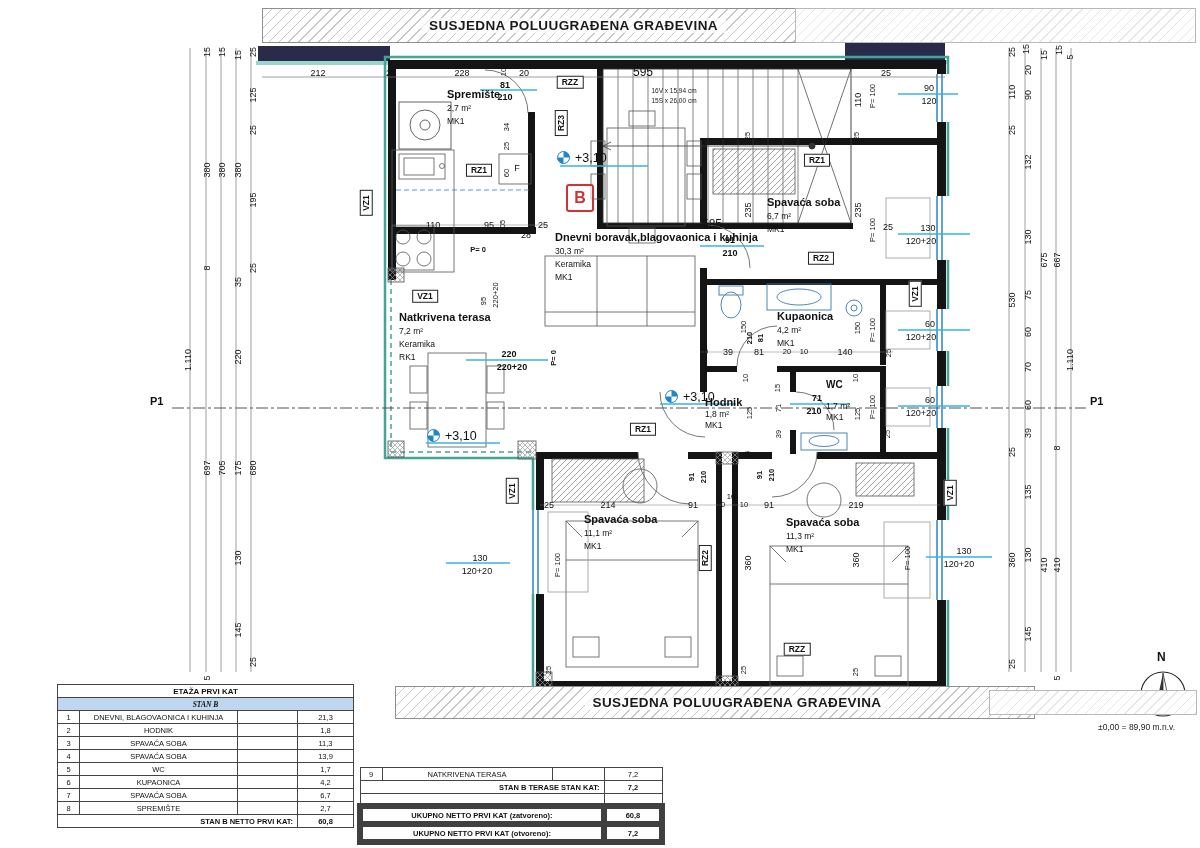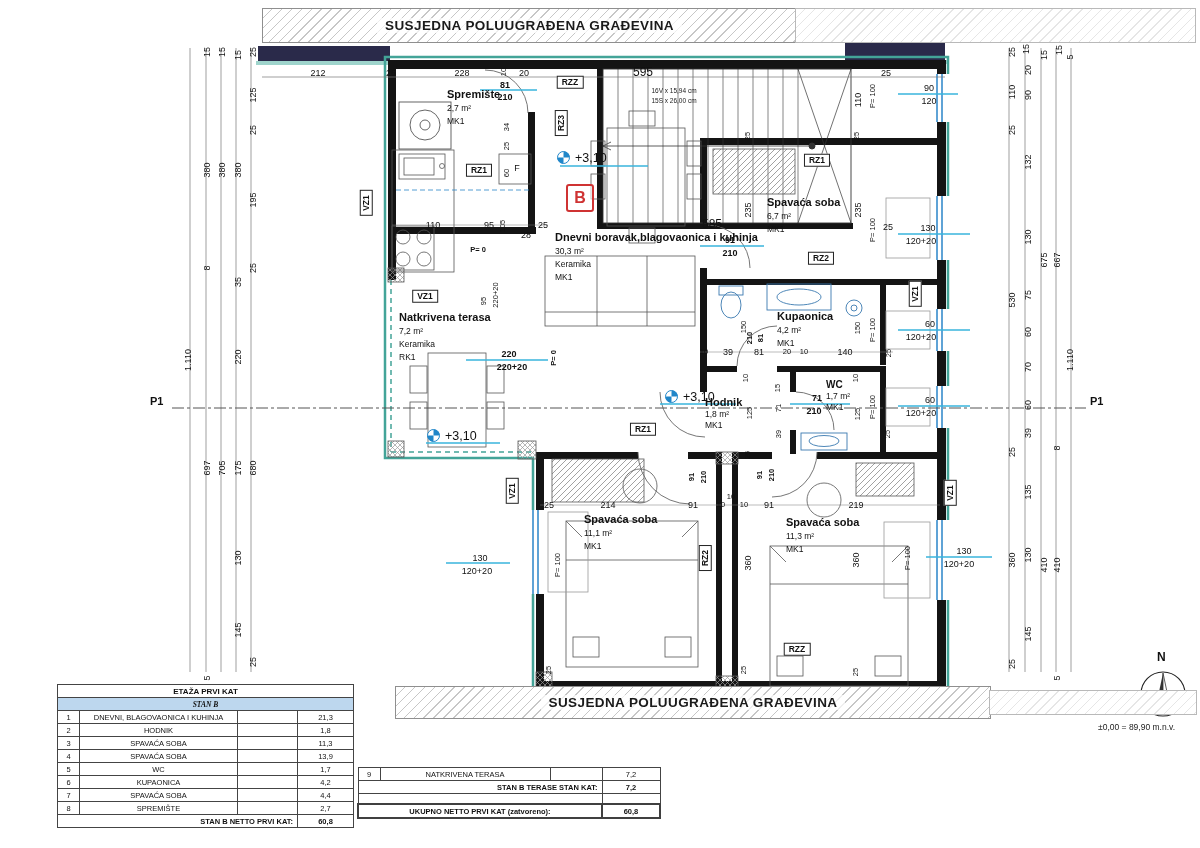--- a/index.html
+++ b/index.html
@@ -2,21 +2,21 @@
 <html><head>
 <meta charset="utf-8">
 <style>
   html,body{margin:0;padding:0;background:#fff;}
   .page{position:relative;width:1200px;height:848px;background:#fff;overflow:hidden;
         font-family:"Liberation Sans",sans-serif;color:#111;}
   svg.plan{position:absolute;left:0;top:0;}
   
   .banner{position:absolute;display:flex;align-items:center;justify-content:center;
           background:repeating-linear-gradient(135deg,#ffffff 0 6px,#c7c7c7 6px 7px);
-          border:1px solid #8f8f8f;}
+          border:1px solid #8f8f8f;padding-left:44px;}
   .banner .btxt{font-weight:bold;font-size:13.5px;letter-spacing:.4px;color:#1a1a1a;
           background:rgba(255,255,255,.72);padding:0 8px;white-space:nowrap;}
   .bext{position:absolute;border:1px solid #b9b9b9;
         background:repeating-linear-gradient(135deg,#ffffff 0 6px,#e6e6e6 6px 7px);}
   
   .anno{position:absolute;transform:translate(-50%,-50%);font-size:9px;line-height:1;
         color:#111;white-space:nowrap;}
   .anno.rot{transform:translate(-50%,-50%) rotate(-90deg);}
   .anno.sm{font-size:7.5px;}
   .anno.lg{font-size:12px;}
@@ -42,21 +42,21 @@
   .elev{position:absolute;left:1098px;top:722px;font-size:8.5px;color:#222;}
   
   .atable{position:absolute;border-collapse:collapse;background:#fff;font-size:7.5px;color:#111;
           table-layout:fixed;}
   .atable td{border:1px solid #444;padding:1px 2px;text-align:center;height:10px;overflow:hidden;}
   .atable .ttl{font-weight:bold;font-size:8px;}
   .atable .hdr{font-size:7.2px;}
   .atable .stanb{background:#bdd7ee;font-style:italic;font-weight:bold;font-family:Liberation Serif, serif;}
   .atable .tot{font-weight:bold;text-align:right;padding-right:4px;}
   .atable .totv{font-weight:bold;}
-  .t2 .big td{border:2px solid #404040;font-weight:bold;}
+  .t2 .big td{border:6px solid #404040;font-weight:bold;}
   .t2 .emptyrow td{height:7px;}
 </style>
 </head>
 <body>
 
 <div class="page">
 
   <svg class="plan" width="1200" height="848" viewBox="0 0 1200 848">
     <defs>
       <pattern id="xhatch" width="5" height="5" patternUnits="userSpaceOnUse">
@@ -337,21 +337,21 @@
     <div class="rl-sub">6,7 m²</div>
     <div class="rl-sub">MK1</div>
   </div>
   <div class="room-label" style="left:777px;top:310px;">
     <div class="rl-name">Kupaonica</div>
     <div class="rl-sub">4,2 m²</div>
     <div class="rl-sub">MK1</div>
   </div>
   <div class="room-label" style="left:826px;top:379px;">
     <div class="rl-name smn">WC</div>
-    <div class="rl-sub" style="margin-top:1px">1,7 m²</div>
+    <div class="rl-sub" style="margin-top:11px">1,7 m²</div>
     <div class="rl-sub" style="margin-top:1px">MK1</div>
   </div>
   <div class="room-label" style="left:705px;top:396px;">
     <div class="rl-name">Hodnik</div>
     <div class="rl-sub" style="margin-top:1px">1,8 m²</div>
     <div class="rl-sub" style="margin-top:1px">MK1</div>
   </div>
   <div class="room-label" style="left:584px;top:513px;">
     <div class="rl-name">Spavaća soba</div>
     <div class="rl-sub">11,1 m²</div>
@@ -454,21 +454,21 @@
     <tr>
           <td>6</td>
           <td>KUPAONICA</td>
           <td></td>
           <td>4,2</td>
         </tr>
     <tr>
           <td>7</td>
           <td>SPAVAĆA SOBA</td>
           <td></td>
-          <td>4,4</td>
+          <td>6,7</td>
         </tr>
     <tr>
           <td>8</td>
           <td>SPREMIŠTE</td>
           <td></td>
           <td>2,7</td>
         </tr>
     <tr>
       <td colspan="3" class="tot">STAN B NETTO PRVI KAT:</td>
       <td class="totv">60,8</td>
@@ -494,20 +494,24 @@
       <td colspan="3" class="tot">STAN B TERASE STAN KAT:</td>
       <td class="totv">7,2</td>
     </tr>
     <tr class="emptyrow">
           <td colspan="3"></td>
           <td></td>
         </tr>
     <tr class="big">
       <td colspan="3">UKUPNO NETTO PRVI KAT (zatvoreno):</td>
       <td>60,8</td>
+    </tr>
+    <tr class="big">
+      <td colspan="3">UKUPNO NETTO PRVI KAT (otvoreno):</td>
+      <td>7,2</td>
     </tr>
   </tbody>
     </table>
 
   <div id="anno-layer">
       <span class="anno" style="left: 318px; top: 73px;">212</span>
       <span class="anno" style="left: 391px; top: 73px;">25</span>
       <span class="anno" style="left: 462px; top: 73px;">228</span>
       <span class="anno" style="left: 524px; top: 73px;">20</span>
       <span class="anno lg" style="left: 643px; top: 72px;">595</span>

